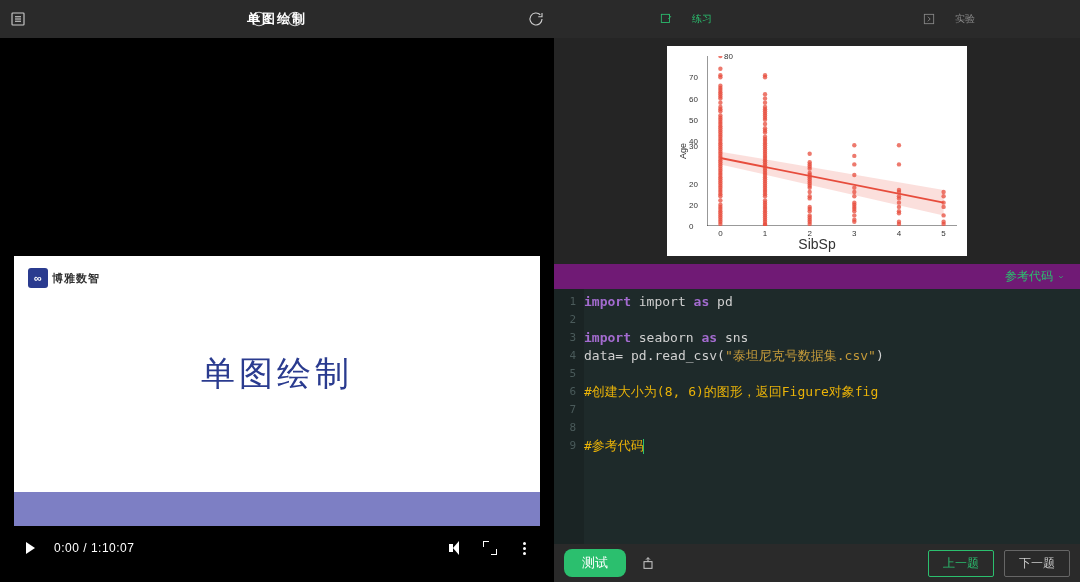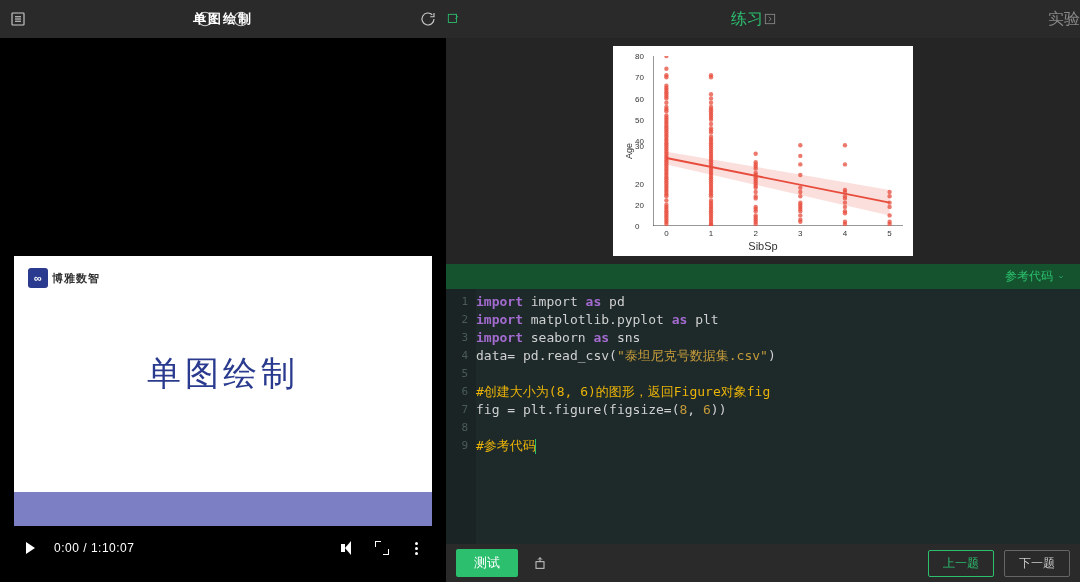--- a/index.html
+++ b/index.html
@@ -1,20 +1,20 @@
 <!DOCTYPE html>
 <html><head>
 <meta charset="utf-8">
 <style>
   * { box-sizing: border-box; margin: 0; padding: 0; }
   html, body { width: 1080px; height: 582px; overflow: hidden; font-family: "Helvetica Neue", Arial, "PingFang SC", "Microsoft YaHei", sans-serif; background: #000; }
   .app { display: flex; width: 100%; height: 100%; }
 
   
-  .left { width: 446px; height: 100%; background: #000; display: flex; flex-direction: column; }
+  .left { width: 554px; height: 100%; background: #000; display: flex; flex-direction: column; }
   .left-header { height: 38px; background: #2a2a2a; display: flex; align-items: center; color: #ccc; font-size: 13px; position: relative; }
   .hdr-icon { width: 36px; display: flex; align-items: center; justify-content: center; color: #ccc; cursor: pointer; }
   .hdr-title { position: absolute; left: 0; right: 0; text-align: center; font-weight: bold; color: #fff; pointer-events: none; letter-spacing: 2px; }
   .hdr-spacer { flex: 1; }
   .left-header svg { width: 18px; height: 18px; stroke: #ccc; fill: none; stroke-width: 1.5; }
 
   .video-wrap { flex: 1; display: flex; flex-direction: column; justify-content: flex-end; background: #000; padding: 12px 14px; }
   .slide { width: 100%; height: 270px; background: #fff; position: relative; display: flex; flex-direction: column; }
   .slide-logo { position: absolute; top: 12px; left: 14px; display: flex; align-items: center; gap: 4px; }
   .slide-logo .mark { width: 20px; height: 20px; background: #2a3b8f; border-radius: 3px; display:flex; align-items:center; justify-content:center; color:#fff; font-size:11px; font-weight:bold; }
@@ -34,54 +34,54 @@
   .fs-icon::after { bottom:0; right:0; border-left:none; border-top:none; }
   .vol-icon { position:relative; width:14px; height:14px; }
   .vol-icon::before { content:""; position:absolute; left:0; top:3px; width:4px; height:8px; background:#fff; }
   .vol-icon::after { content:""; position:absolute; left:4px; top:0; width:0; height:0; border-top:7px solid transparent; border-bottom:7px solid transparent; border-right:6px solid #fff; }
   .more-dots { display:flex; flex-direction:column; gap:2px; }
   .more-dots span { width:3px; height:3px; background:#fff; border-radius:50%; }
 
   
   .right { flex: 1; height: 100%; background: #252525; display: flex; flex-direction: column; }
   .tabs { height: 38px; display: flex; background: #2a2a2a; }
-  .tab { flex: 1; display: flex; align-items: center; justify-content: space-between; gap: 19px; font-size: 16px; color: #888; cursor: pointer; }
+  .tab { flex: 1; display: flex; align-items: center; justify-content: center; gap: 19px; font-size: 10px; color: #888; cursor: pointer; }
   .tab.active { color: #2bbf6e; }
   .tab svg { width:14px; height:14px; }
   .tab.active svg { stroke:#2bbf6e; }
   .tab svg { stroke:#888; fill:none; stroke-width:1.5; }
 
   .chart-area { padding: 8px 80px 8px 80px; background:#252525; display:flex; justify-content:center; }
   .chart-box { width: 300px; height: 210px; background: #fff; position: relative; }
   .chart-inner { position:absolute; left:40px; right:10px; top:10px; bottom:30px; }
   .chart-inner svg { width:100%; height:100%; }
   .axis-label-y { position:absolute; left:8px; top:50%; transform: translateY(-50%) rotate(-90deg); font-size:9px; color:#333; }
-  .axis-label-x { position:absolute; bottom:4px; left:50%; transform:translateX(-50%); font-size:11px; color:#333; }
+  .axis-label-x { position:absolute; bottom:4px; left:50%; transform:translateX(-50%); font-size:14px; color:#333; }
   .tick-y { position:absolute; left:22px; font-size:8px; color:#333; transform:translateY(-50%); }
   .tick-x { position:absolute; bottom:18px; font-size:8px; color:#333; transform:translateX(-50%); }
 
-  .ref-row { display:flex; justify-content:flex-end; align-items:center; padding: 4px 14px; background:#14532d; }
+  .ref-row { display:flex; justify-content:flex-end; align-items:center; padding: 4px 14px; background:#701a75; }
   .ref-link { color:#2bbf6e; font-size:12px; cursor:pointer; display:flex; align-items:center; gap:3px; }
   .ref-link svg { width:10px; height:10px; stroke:#2bbf6e; fill:none; stroke-width:2; }
 
   .editor { flex:1; background:#1e2a2a; font-family: "Consolas","Monaco",monospace; font-size:13px; overflow:auto; padding: 4px 0; position:relative; }
   .editor .gut-bg { position:absolute; left:0; top:0; bottom:0; width:30px; background:#1a2424; }
   .line { display:flex; position:relative; min-height:18px; line-height:18px; }
   .gut { width:30px; text-align:right; padding-right:8px; color:#4a5a5a; font-size:11px; flex-shrink:0; position:relative; z-index:1; }
   .code { white-space: pre; color:#d0d0d0; }
   .kw { color:#a36bcf;font-weight:bold; }
   .mod { color:#d0d0d0; }
   .str { color:#c49a3a; }
   .com { color:#eab308; }
   .num { color:#c49a3a; }
   .fn { color:#d0d0d0; }
   .cursor { border-right:1.5px solid #2bbf6e; margin-left:-1px; height:15px; display:inline-block; vertical-align:middle; }
 
   .footer { height: 38px; background:#2a2a2a; display:flex; align-items:center; padding: 0 10px; gap:10px; }
-  .btn-test { background:#2bbf6e; color:#fff; padding:5px 18px; font-size:13px; border-radius:2px; cursor:pointer; }
+  .btn-test { background:#2bbf6e; color:#fff; padding:5px 18px; font-size:13px; border-radius:8px; cursor:pointer; }
   .btn-sub { width:24px; height:24px; display:flex; align-items:center; justify-content:center; color:#ccc; cursor:pointer; }
   .btn-sub svg { width:16px; height:16px; stroke:#ccc; fill:none; stroke-width:1.5; }
   .foot-spacer { flex:1; }
   .btn-nav { border:1px solid #666; color:#ccc; padding:4px 14px; font-size:12px; border-radius:2px; cursor:pointer; }
   .btn-nav.green { border-color:#2bbf6e; color:#2bbf6e; }
 </style>
 </head>
 <body>
 
 <div class="app">
@@ -370,21 +370,21 @@
         <div id="yticks"></div>
         <div id="xticks"></div>
       <div class="tick-y" style="top: 180px;">0</div>
           <div class="tick-y" style="top: 158.75px;">20</div>
           <div class="tick-y" style="top: 137.5px;">20</div>
           <div class="tick-y" style="top: 100px;">30</div>
           <div class="tick-y" style="top: 95px;">40</div>
           <div class="tick-y" style="top: 73.75px;">50</div>
           <div class="tick-y" style="top: 52.5px;">60</div>
           <div class="tick-y" style="top: 31.25px;">70</div>
-          <div class="tick-y" style="top: 10px;">80</div>
+          <div class="tick-y" style="top: 10px; margin-left: 35px;">80</div>
           <div class="tick-x" style="left: 53.3929px;">0</div>
           <div class="tick-x" style="left: 98.0357px;">1</div>
           <div class="tick-x" style="left: 142.679px;">2</div>
           <div class="tick-x" style="left: 187.321px;">3</div>
           <div class="tick-x" style="left: 231.964px;">4</div>
           <div class="tick-x" style="left: 276.607px;">5</div>
         </div>
     </div>
 
     <div class="ref-row">
@@ -397,41 +397,39 @@
     </div>
 
     <div class="editor" id="editor">
       <div class="gut-bg"></div>
     <div class="line">
           <div class="gut">1</div>
           <div class="code"><span class="kw">import</span><span> </span><span class="mod">import</span><span> </span><span class="kw">as</span><span> </span><span class="mod">pd</span></div>
         </div>
         <div class="line">
           <div class="gut">2</div>
-          <div class="code"><span class="kw">import</span><span> </span><span class="mod">matplotlib.pyplot</span><span> </span><span class="kw">as</span><span> </span><span class="mod">plt</span></div>
         </div>
         <div class="line">
           <div class="gut">3</div>
           <div class="code"><span class="kw">import</span><span> </span><span class="mod">seaborn</span><span> </span><span class="kw">as</span><span> </span><span class="mod">sns</span></div>
         </div>
         <div class="line">
           <div class="gut">4</div>
           <div class="code"><span class="mod">data</span><span>= </span><span class="mod">pd</span><span>.</span><span class="fn">read_csv</span><span>(</span><span class="str">"泰坦尼克号数据集.csv"</span><span>)</span></div>
         </div>
         <div class="line">
           <div class="gut">5</div>
           <div class="code"></div>
         </div>
         <div class="line">
           <div class="gut">6</div>
           <div class="code"><span class="com">#创建大小为(8, 6)的图形，返回Figure对象fig</span></div>
         </div>
         <div class="line">
           <div class="gut">7</div>
-          <div class="code"><span class="mod">fig</span><span> = </span><span class="mod">plt</span><span>.</span><span class="fn">figure</span><span>(figsize=(</span><span class="num">8</span><span>, </span><span class="num">6</span><span>))</span></div>
         </div>
         <div class="line">
           <div class="gut">8</div>
           <div class="code"></div>
         </div>
         <div class="line">
           <div class="gut">9</div>
           <div class="code"><span class="com">#参考代码</span><span class="cursor"></span></div>
         </div>
       </div>

